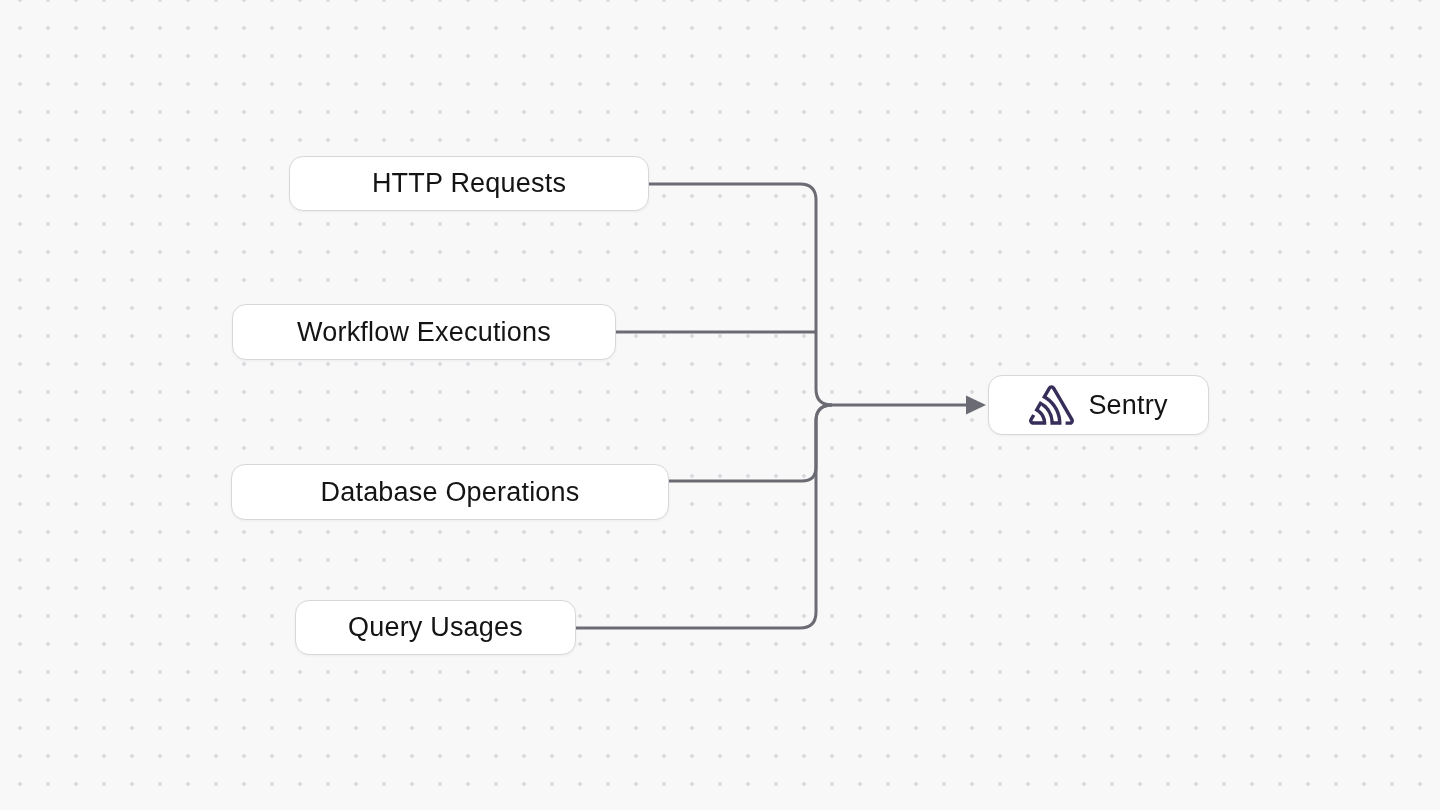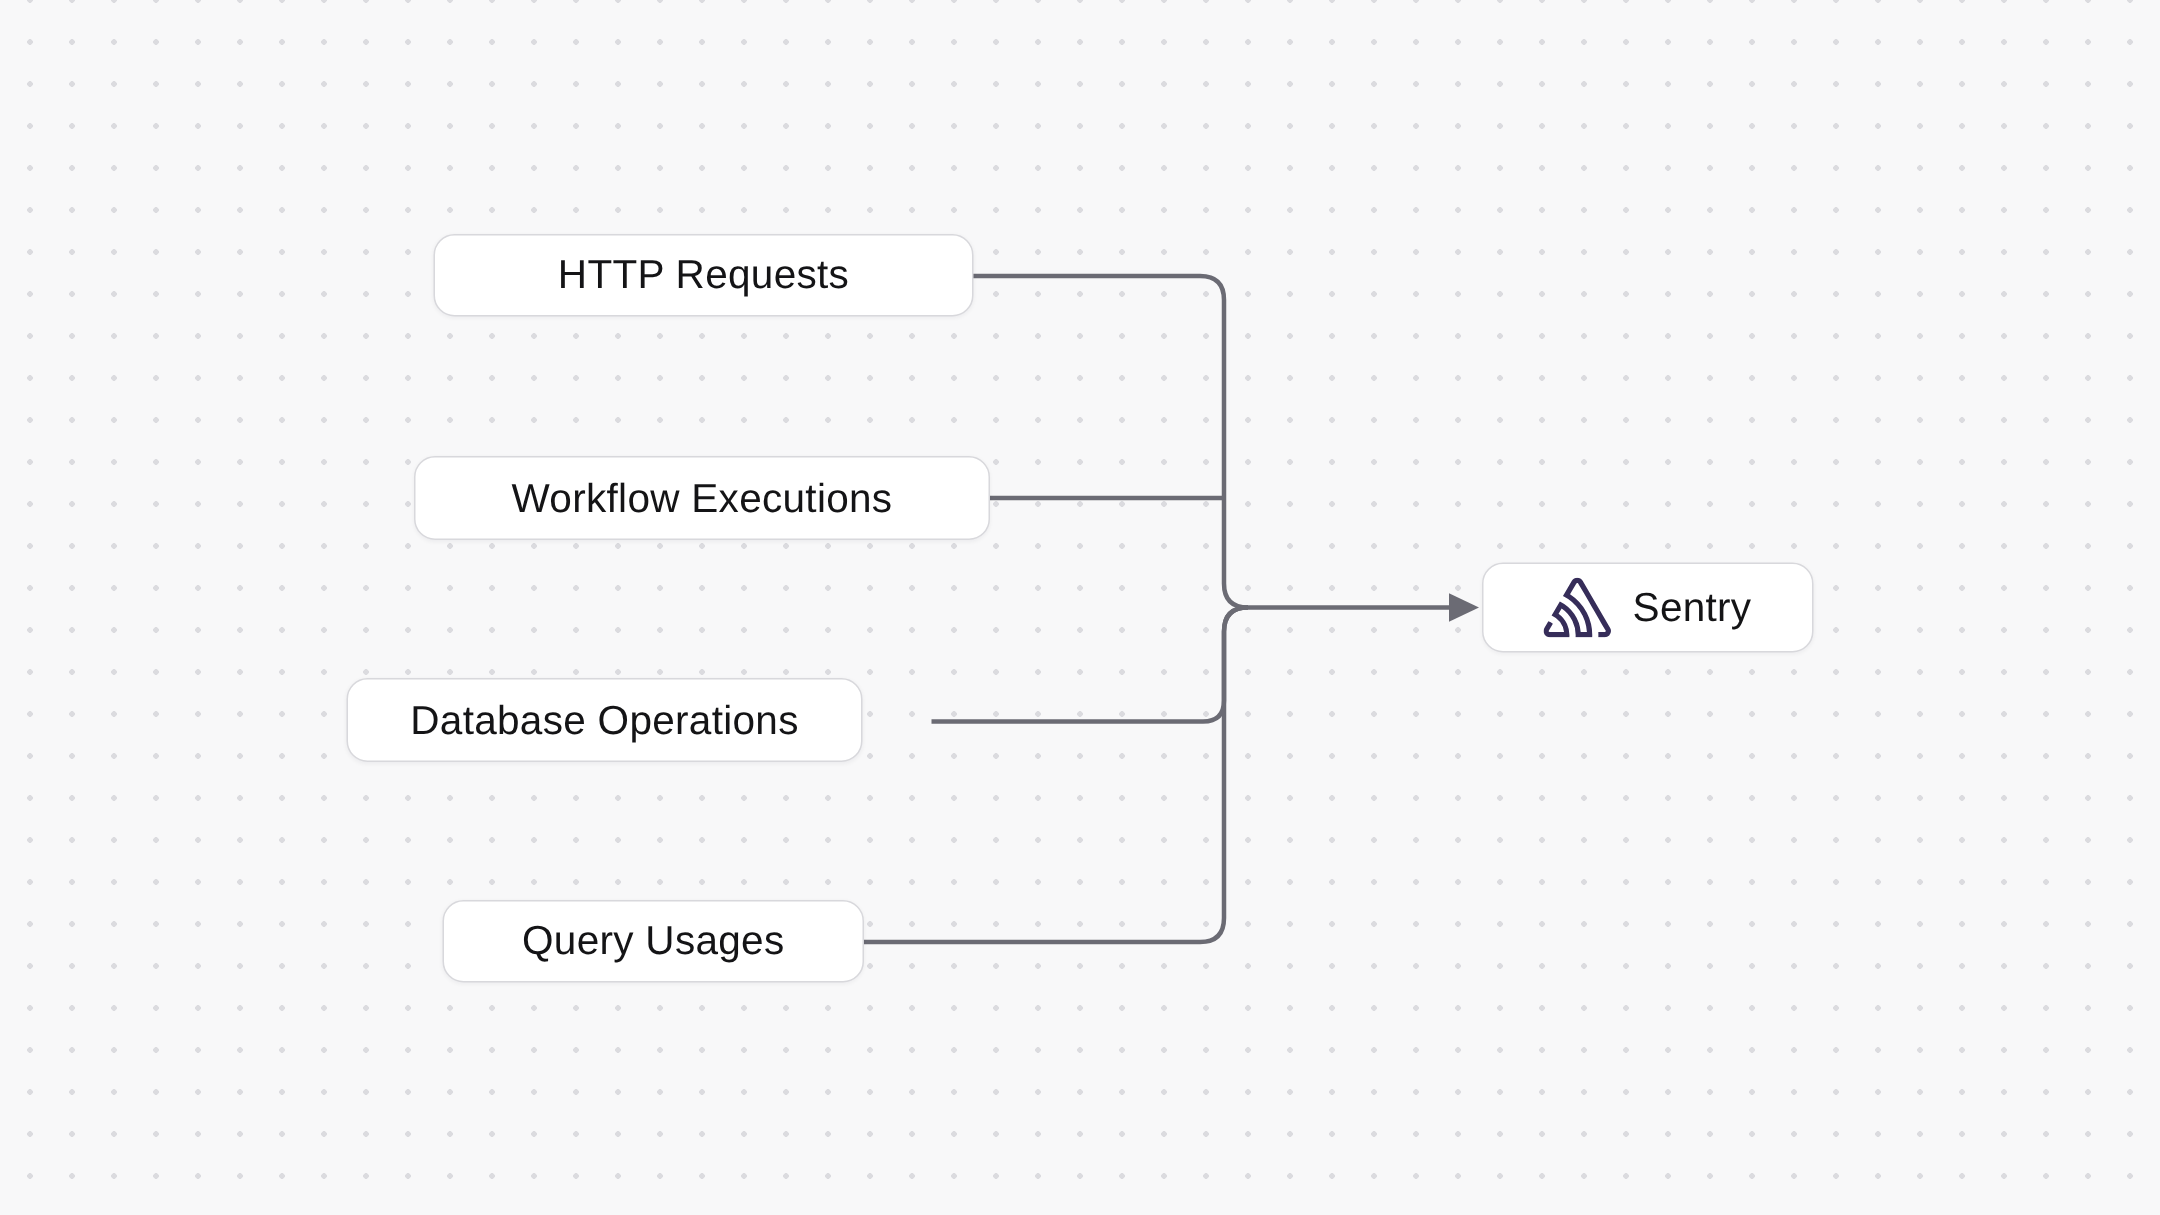--- a/index.html
+++ b/index.html
@@ -49,22 +49,22 @@
     border-radius: 14px;
     box-shadow: 0 1px 3px rgba(20,20,30,0.05);
     color: #141416;
     font-size: 27px;
     font-weight: 500;
     letter-spacing: 0.2px;
     white-space: nowrap;
     cursor: default;
   }
   .node-http      { left: 273px; top: 156px; width: 360px; height: 55px; margin-left: 16px; }
-  .node-workflow  { left: 232px; top: 304px; width: 384px; height: 56px; margin-left: 44px; }
-  .node-database  { left: 231px; top: 452px; width: 344px; height: 56px; }
+  .node-workflow  { left: 232px; top: 304px; width: 384px; height: 56px; }
+  .node-database  { left: 231px; top: 464px; width: 438px; height: 56px; }
   .node-query     { left: 295px; top: 600px; width: 281px; height: 55px; }
   .node-sentry    { left: 988px; top: 375px; width: 221px; height: 60px; gap: 14px; }
   .sentry-icon {
     width: 45px;
     height: 40px;
     flex: 0 0 auto;
     color: #362d59;
     display: block;
   }
 </style>

